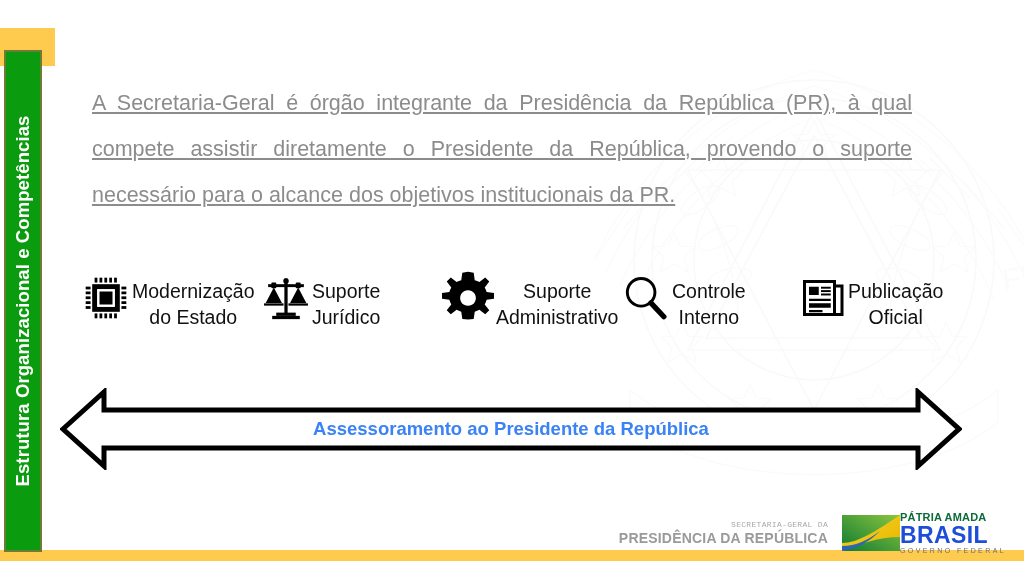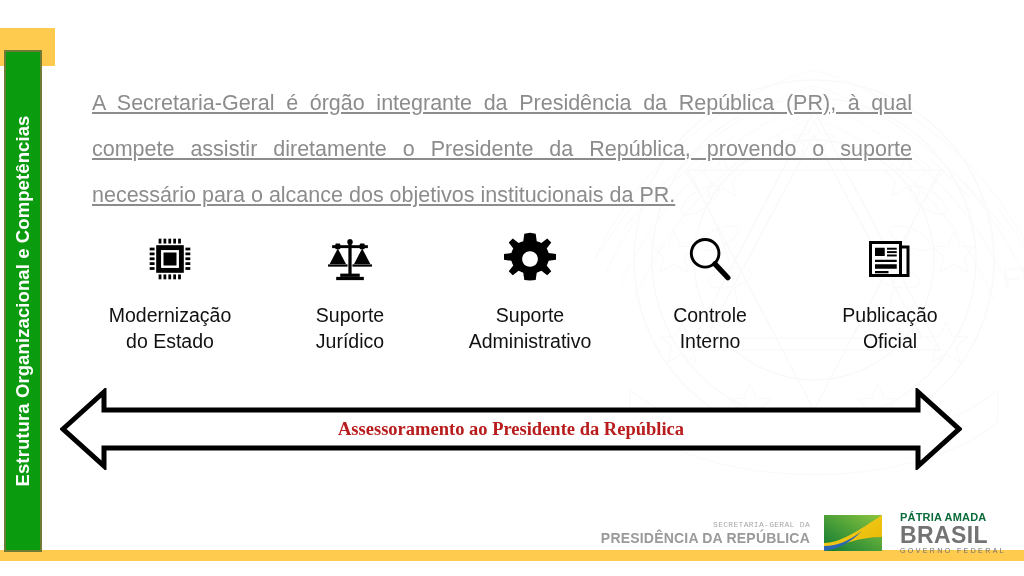--- a/index.html
+++ b/index.html
@@ -97,21 +97,21 @@
     left: 80px;
     top: 228px;
     width: 900px;
     height: 140px;
     display: flex;
     z-index: 3;
   }
   .pillar {
     flex: 1 1 0;
     display: flex;
-    flex-direction: column;
+    flex-direction: row;
     align-items: center;
   }
   .pillar-icon {
     height: 62px;
     display: flex;
     align-items: center;
     justify-content: center;
   }
   .pillar-icon svg { display: block; }
   .pillar-label {
@@ -143,22 +143,22 @@
     position: absolute;
     left: 0;
     top: 0;
     width: 100%;
     height: 100%;
     display: flex;
     align-items: center;
     justify-content: center;
     font-weight: bold;
     font-size: 18.5px;
-    color: #b91c1c;
-    font-family: Liberation Serif, serif;
+    color: #3b82f6;
+    font-family: Liberation Sans, sans-serif;
   }
 
   
   .footer-logos {
     position: absolute;
     right: 18px;
     bottom: 20px;
     height: 46px;
     display: flex;
     align-items: center;
@@ -170,28 +170,28 @@
     color: #A8A8A8;
     line-height: 1.15;
     font-family: "Liberation Sans", sans-serif;
   }
   .sg-logo .l1 { font-size: 8px; letter-spacing: 0.3px; font-family: Liberation Mono, monospace; }
   .sg-logo .l2 { font-size: 14px; font-weight: bold; letter-spacing: 0.2px; color: #9A9A9A; }
 
   .brasil-logo {
     display: flex;
     align-items: center;
-    gap: 18px;
+    gap: 0;
   }
   .brasil-text { line-height: 1; font-family: "Liberation Sans", sans-serif; }
   .brasil-text .t1 {
     font-size: 11px; font-weight: bold; color: #0B6B3A; letter-spacing: 0.2px;
   }
   .brasil-text .t2 {
-    font-size: 23px; font-weight: bold; color: #737373; letter-spacing: 0.4px; line-height: 1.05;
+    font-size: 23px; font-weight: bold; color: #1d4ed8; letter-spacing: 0.4px; line-height: 1.05;
   }
   .brasil-text .t3 {
     font-size: 7px; color: #6E6E6E; letter-spacing: 2.4px;
   }
 </style>
 </head>
 <body>
 
 <div id="slide">
 

